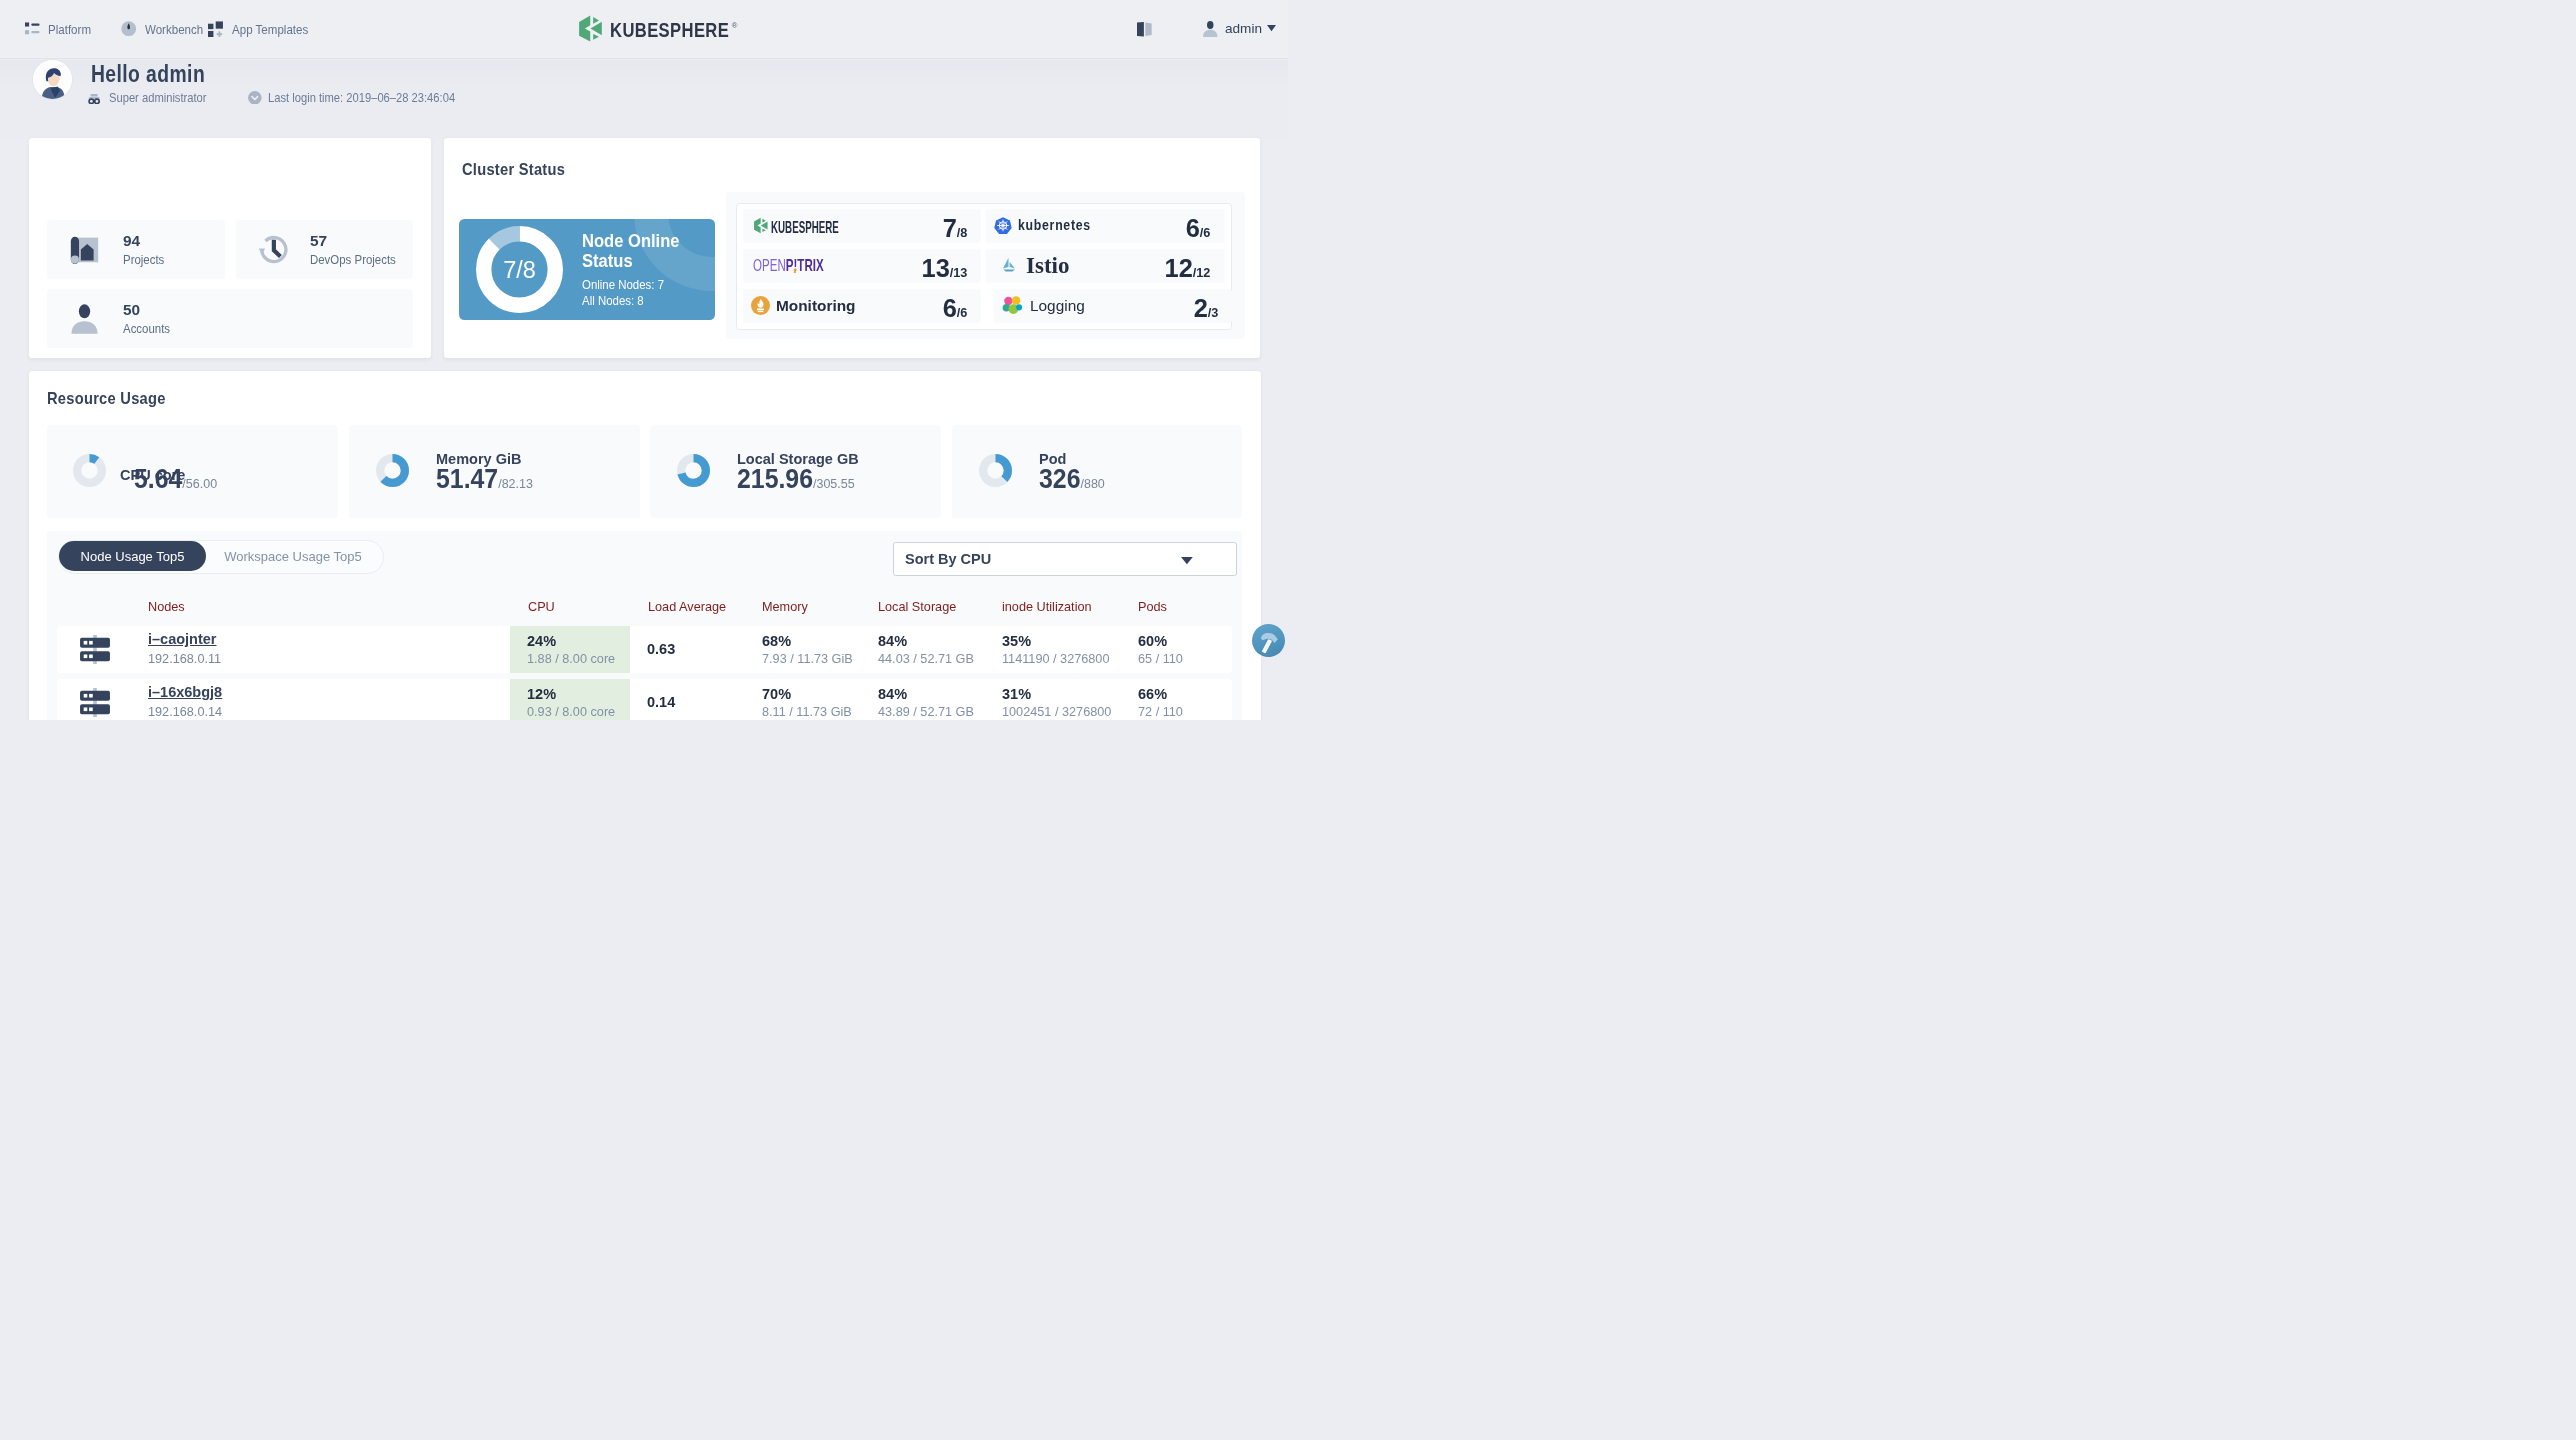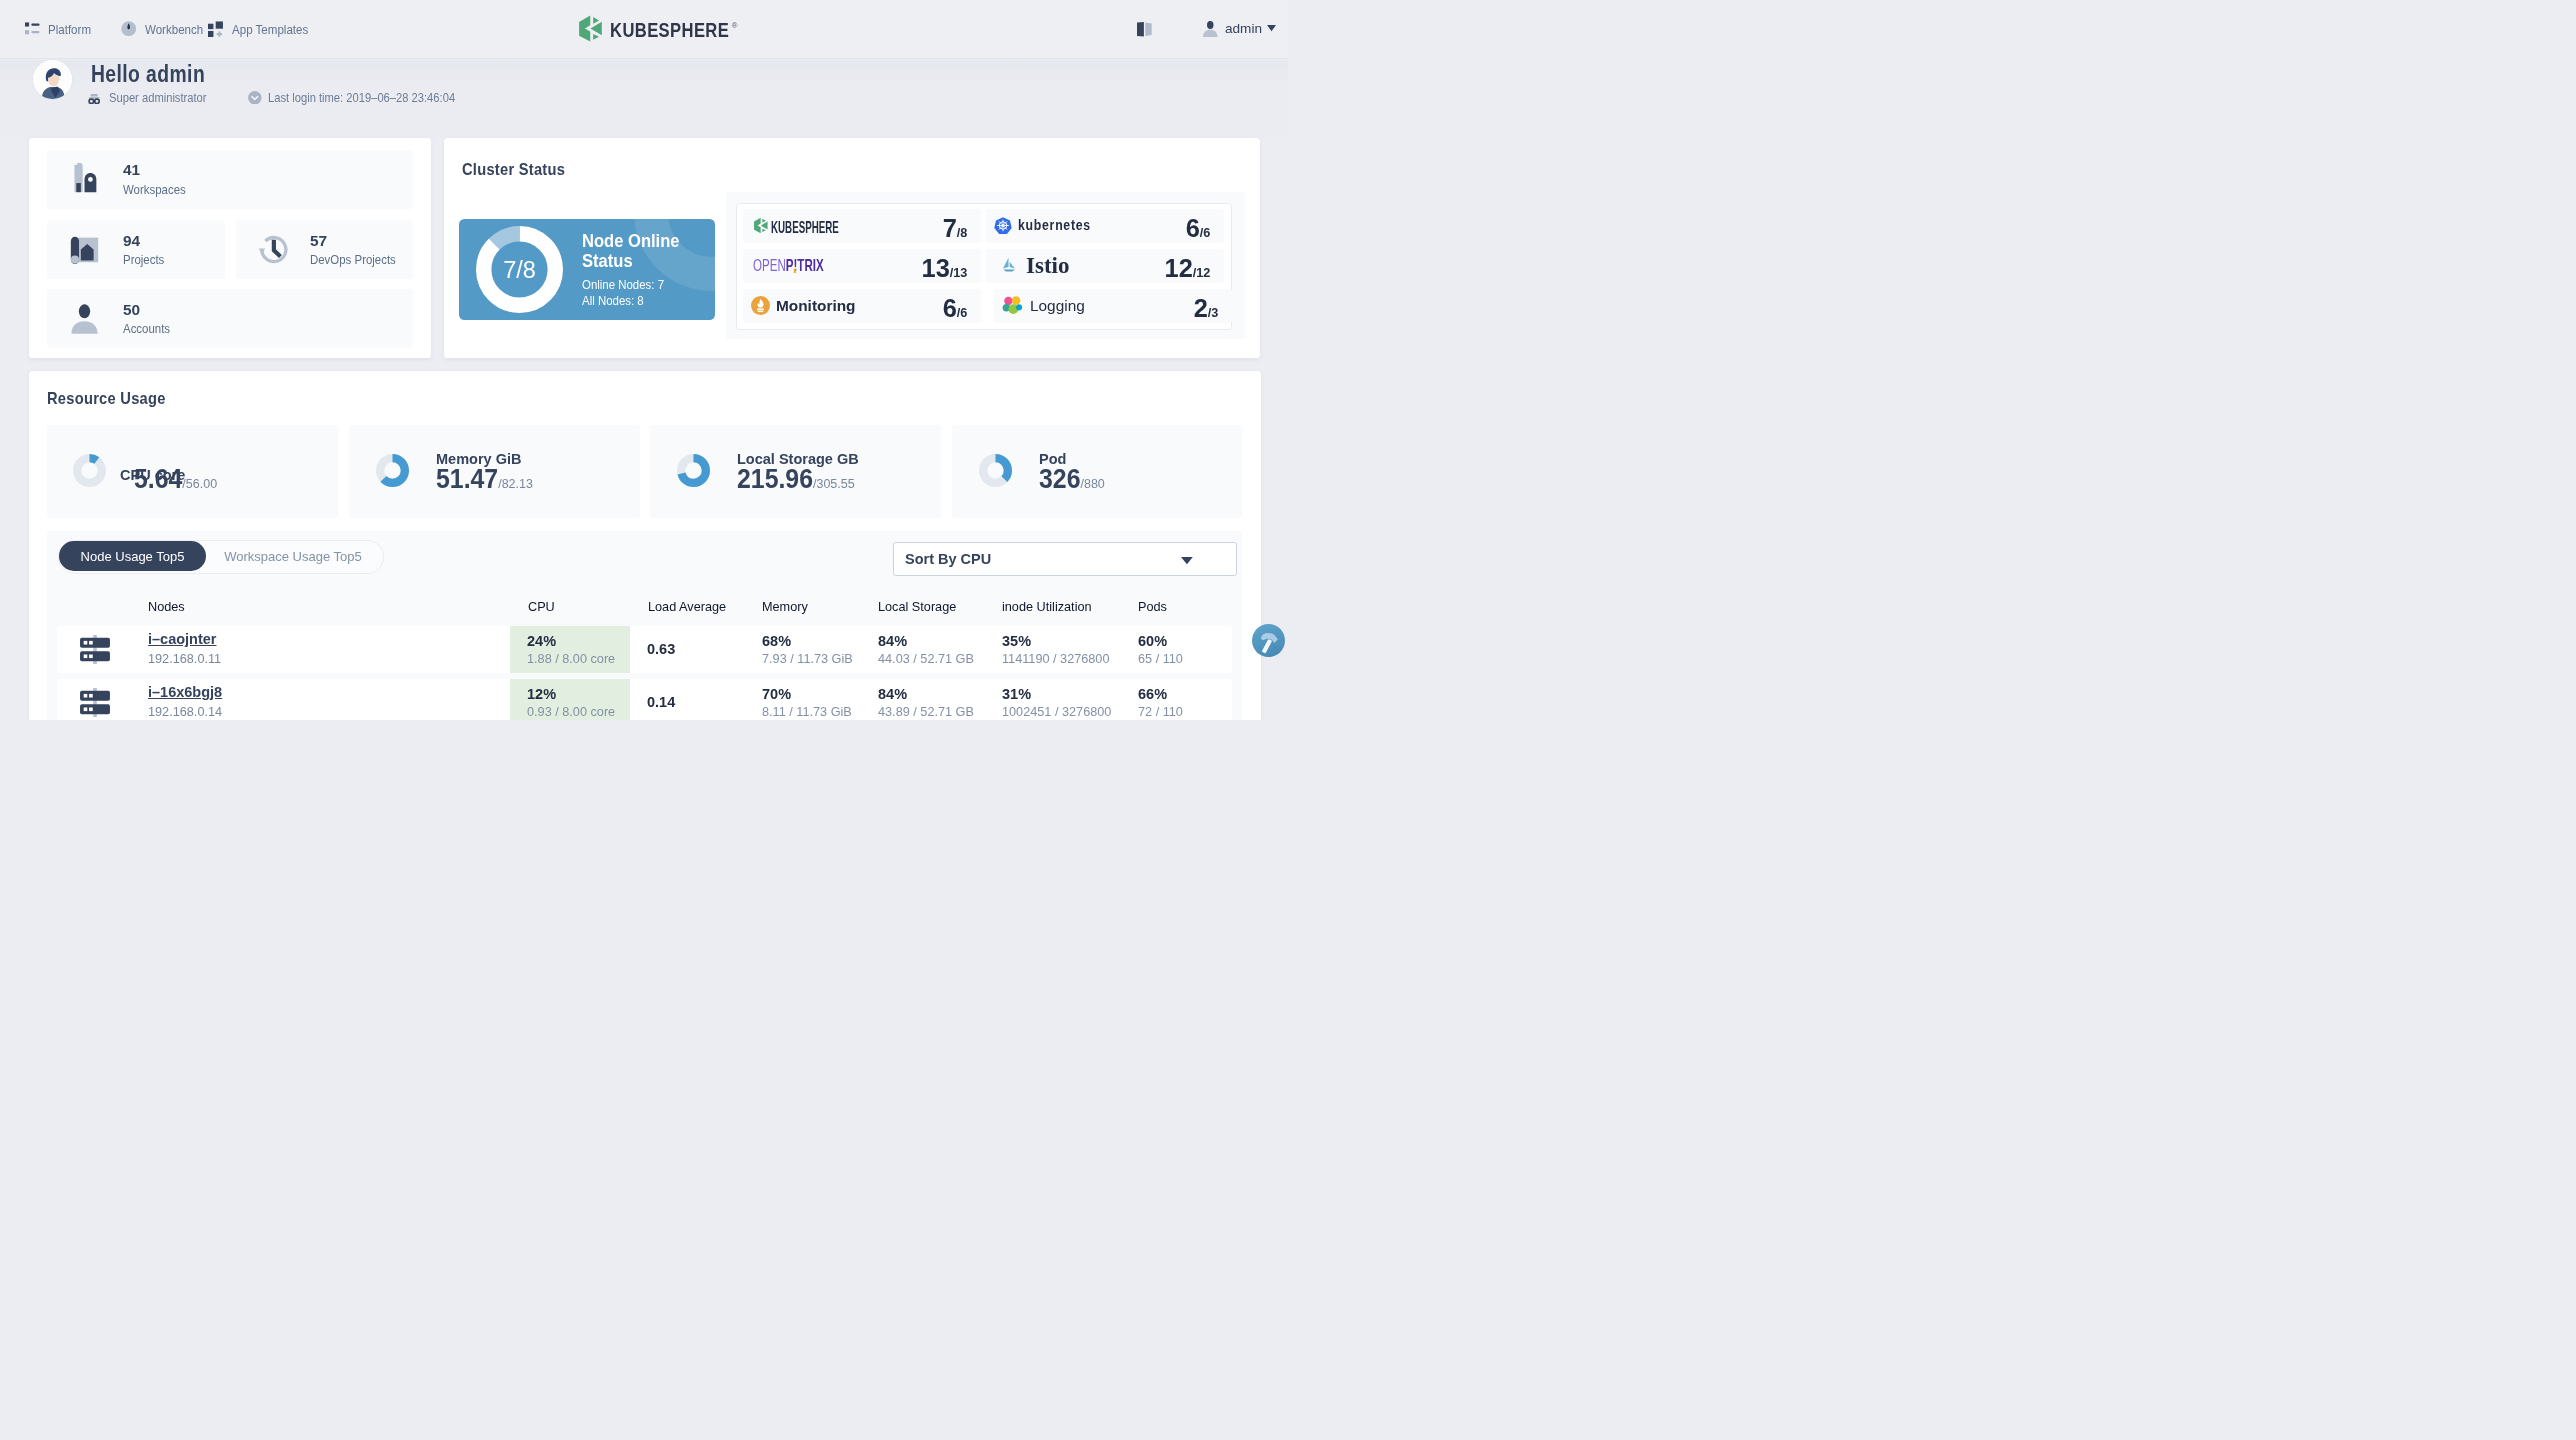--- a/index.html
+++ b/index.html
@@ -30,21 +30,21 @@
 .cval { position:absolute; right:13.6px; bottom:0px; color:#242e42; }
 .cval b { font-size:25.4px; font-weight:bold; }
 .cval span { font-size:12.7px; font-weight:bold; }
 .rlabel { position:absolute; font-size:14.5px; font-weight:bold; color:#36435c; }
 .rval { position:absolute; font-size:27px; font-weight:bold; color:#36435c; line-height:1; transform:scaleX(0.92); transform-origin:0 0; white-space:nowrap; }
 .rval span { font-size:13.6px; color:#79879c; font-weight:normal; letter-spacing:0; }
 .tabs { position:absolute; left:58px; top:540px; width:326px; height:34px; border:1.8px solid #e9edf2; background:#fbfcfd; border-radius:17px; }
 .tab-active { position:absolute; left:0px; top:0px; width:147px; height:30px; background:#36435c; border-radius:15.4px; color:#fff; font-size:13px; display:flex; align-items:center; justify-content:center; }
 .tab-idle { position:absolute; left:147px; top:0px; width:174px; height:30px; color:#8493a8; font-size:13px; display:flex; align-items:center; justify-content:center; }
 .select { position:absolute; left:893px; top:542px; width:344px; height:34px; background:#fff; border:0.9px solid #ccd3dd; border-radius:2.7px; display:flex; align-items:center; }
-.th { position:absolute; top:600px; font-size:12.7px; color:#0f172a;text-align:center; }
+.th { position:absolute; top:600px; font-size:12.7px; color:#7f1d1d;text-align:center; }
 .trow { position:absolute; left:57px; width:1175px; height:47px; background:#fff; border-radius:3.6px; overflow:hidden; }
 .nodename { position:absolute; font-size:14.5px; font-weight:bold; color:#36435c; top:5.4px;text-decoration:underline; }
 .nodeip { position:absolute; font-size:12.7px; color:#79879c; top:26px; }
 .pct { position:absolute; font-size:14.5px; font-weight:bold; color:#242e42; top:7px; }
 .subval { position:absolute; font-size:12.7px; color:#8290a5; top:26px; }
 .greencell { position:absolute; left:453px; top:0; width:120px; height:47px; background:#e2efe0; }
 svg { display:block; }
 </style>
 </head>
 <body>
@@ -135,33 +135,20 @@
 </div>
 <div class="sub" style="left:248px;">
   <svg width="13.6" height="13.6" viewBox="0 0 15 15">
       <circle cx="7.5" cy="7.5" r="7.5" fill="#aab4c4"></circle>
       <path d="M4.4 6.2 L7.5 9.3 L10.6 6.2" fill="none" stroke="#eef0f4" stroke-width="1.7" stroke-linecap="round" stroke-linejoin="round"></path>
     </svg>
   <span>Last login time: 2019–06–28 23:46:04</span>
 </div>
 
 <div class="card" style="left:29px; top:138px; width:402px; height:220px;">
-  <div class="tile" style="left:18px; top:11.8px; width:366px; height:59px;">
-    <div class="abs" style="left:22px; top:13.6px;">
-      <svg width="31" height="31" viewBox="0 0 34 34">
-        <rect x="6" y="2" width="9" height="30" fill="#b7c1cf"></rect>
-        <rect x="9" y="0" width="5" height="3" fill="#b7c1cf"></rect>
-        <rect x="8" y="22" width="5" height="10" fill="#36435c"></rect>
-        <path d="M17 32 L17 18 C17 13.5 20 11 23.5 11 C27 11 30 13.5 30 18 L30 32 Z" fill="#36435c"></path>
-        <circle cx="23.5" cy="18" r="2.6" fill="#fff"></circle>
-      </svg>
-    </div>
-    <div class="num abs" style="left:76px; top:12.7px;">41</div>
-    <div class="lbl abs" style="left:76px; top:33px;">Workspaces</div>
-  </div>
   <div class="tile" style="left:18px; top:82px; width:178px; height:59px;">
     <div class="abs" style="left:22px; top:13.6px;">
       <svg width="31" height="31" viewBox="0 0 34 34">
         <rect x="8" y="4" width="24" height="27" fill="#b7c1cf"></rect>
         <path d="M13 29 L13 17 L20 11 L27 17 L27 29 Z" fill="#36435c"></path>
         <path d="M2 8 C2 5.2 4 3 6.5 3 C9 3 11 5.2 11 8 L11 28 C11 30.8 9 33 6.5 33 C4 33 2 30.8 2 28 Z" fill="#36435c"></path>
         <circle cx="6.5" cy="28" r="4.5" fill="#b7c1cf"></circle>
       </svg>
     </div>
     <div class="num abs" style="left:76px; top:12.7px;">94</div>

